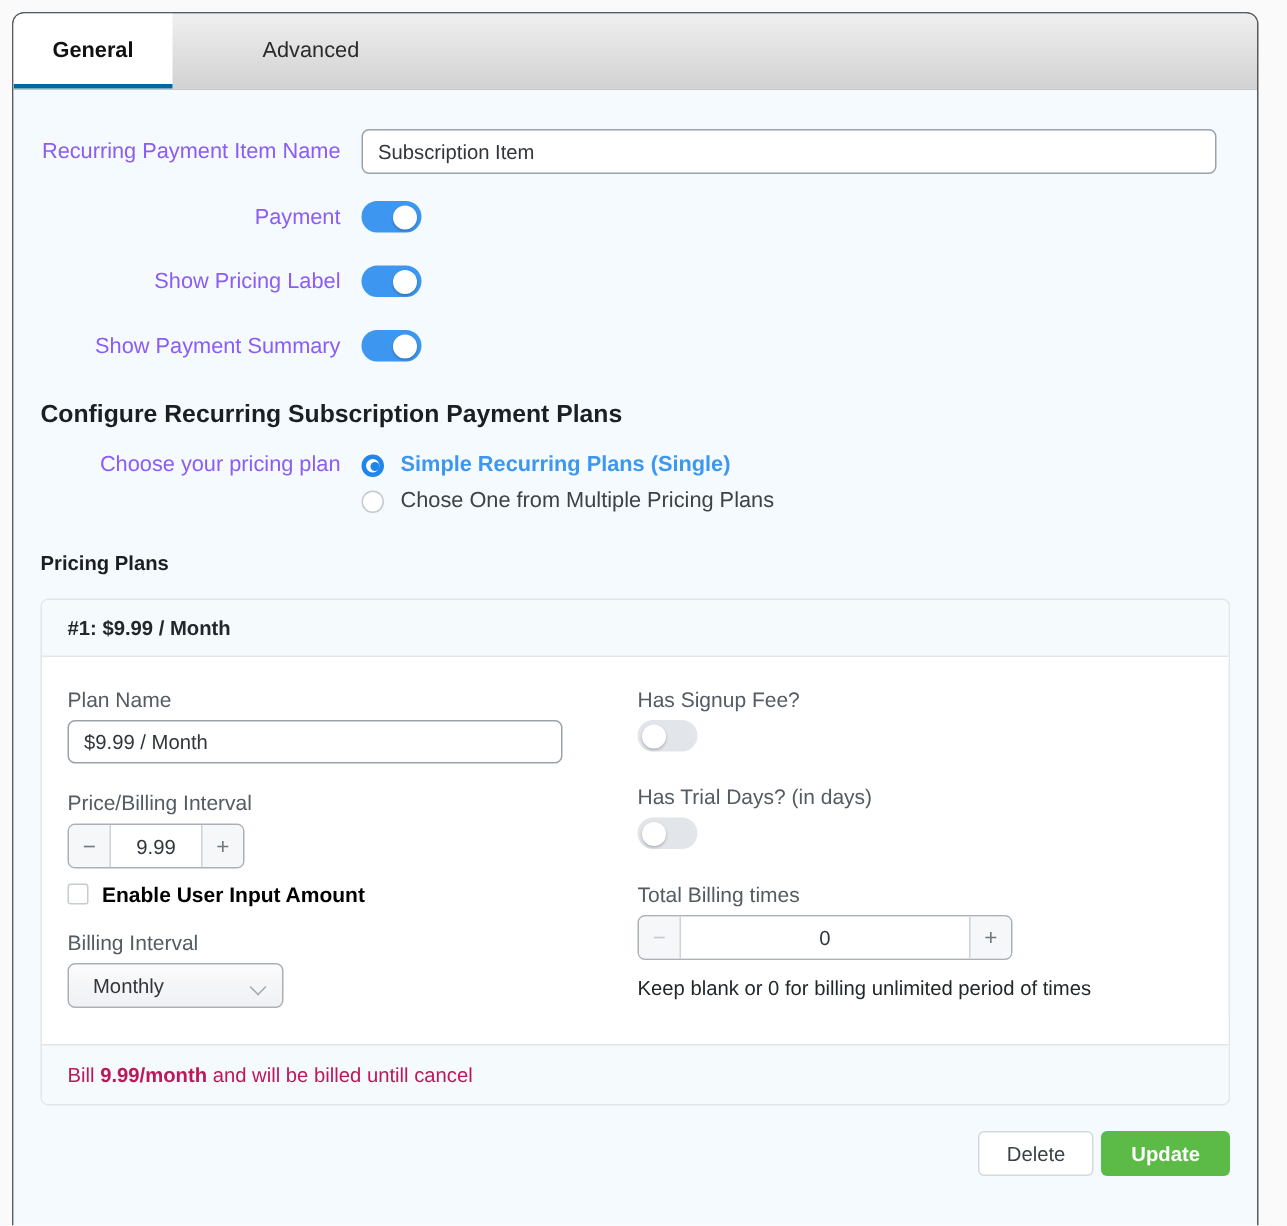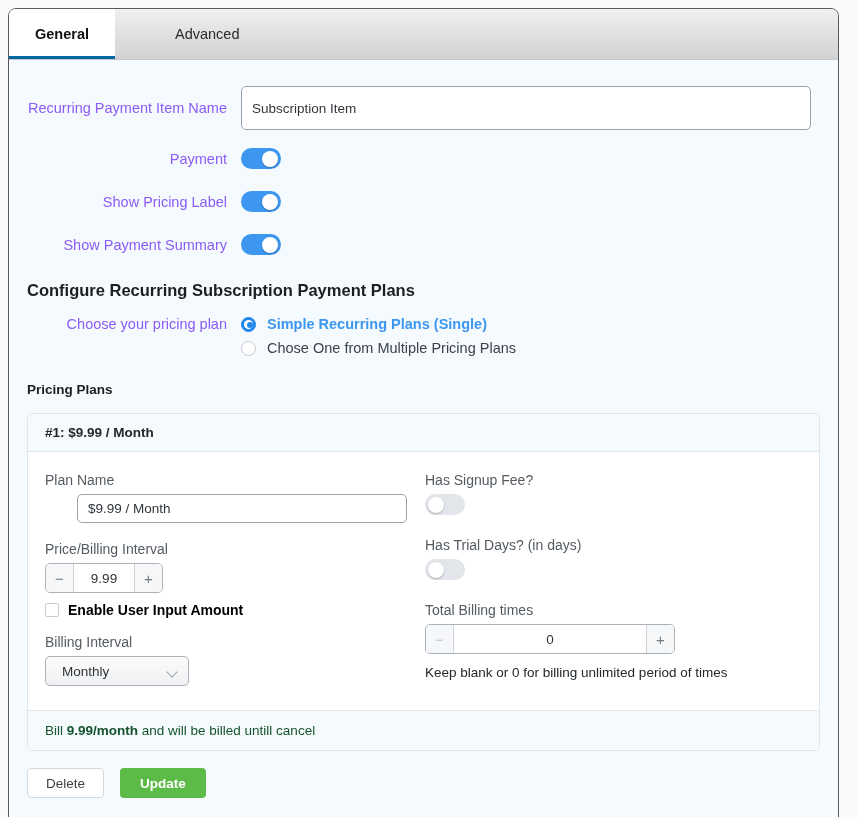--- a/index.html
+++ b/index.html
@@ -82,21 +82,21 @@
     text-align: right;
     padding-right: 14px;
     font-size: 14.5px;
     color: #8b5cf6;
     white-space: nowrap;
   }
   .row-field { flex: 1; }
 
   .text-input {
     width: 570px;
-    height: 44px;
+    height: 30px;
     border: 1px solid #9aa2ab;
     border-radius: 5px;
     background: #fff;
     font-size: 13.5px;
     color: #31363b;
     padding: 0 10px;
     font-family: "Liberation Sans", sans-serif;
     outline: none;
   }
 
@@ -180,36 +180,35 @@
     display: flex;
     padding: 20px 17px 24px 17px;
   }
   .col-l { width: 380px; }
   .col-r { flex: 1; padding-top: 0; }
   .card-foot {
     background: #f5fafd;
     border-top: 1px solid #e1e6ea;
     padding: 12px 17px;
     font-size: 13.5px;
-    color: #14532d;
+    color: #be185d;
   }
   .card-foot b { font-weight: bold; }
 
   .field-label {
     font-size: 14px;
     color: #545b62;
     margin-bottom: 6px;
   }
   .plan-input {
     width: 330px; height: 29px;
     border: 1px solid #9aa2ab; border-radius: 5px;
     background: #fff; font-size: 13.5px; color: #31363b;
     padding: 0 10px; outline: none;
     font-family: "Liberation Sans", sans-serif;
-    margin-left: 32px;
   }
 
   
   .stepper {
     display: inline-flex;
     border: 1px solid #a9b0b8;
     border-radius: 5px;
     overflow: hidden;
     height: 30px;
     background: #fff;
@@ -259,22 +258,22 @@
     width: 8px; height: 8px;
     border-right: 1.4px solid #a0a8b0;
     border-bottom: 1.4px solid #a0a8b0;
     transform: rotate(45deg);
   }
 
   .hint { font-size: 13.5px; color: #22272b; margin-top: 11px; }
 
   
   .footer {
-    display: flex; align-items: center;
-    gap: 16px;
+    display: flex; justify-content: flex-end; align-items: center;
+    gap: 5px;
     padding: 17px 18px 0 18px;
   }
   .btn-secondary {
     height: 30px; padding: 0 18px;
     border: 1px solid #d4d9de; border-radius: 4px;
     background: #fff; color: #3c4248; font-size: 13.5px;
     cursor: pointer;
     font-family: "Liberation Sans", sans-serif;
   }
   .btn-primary {

